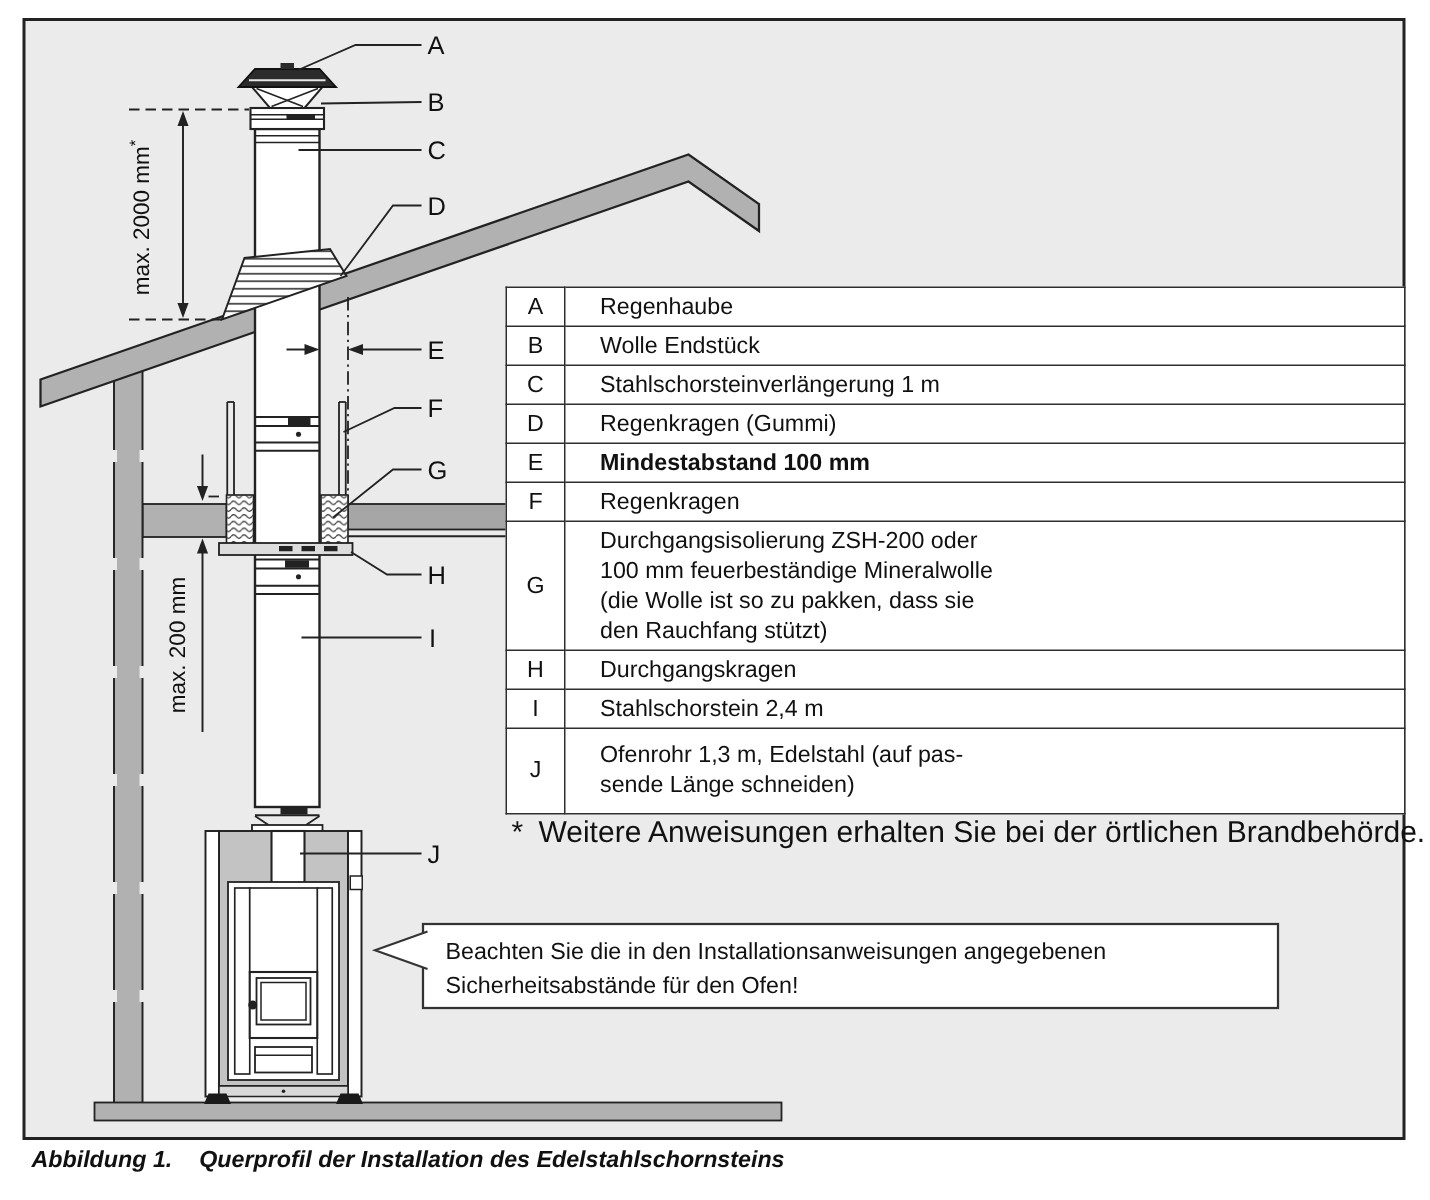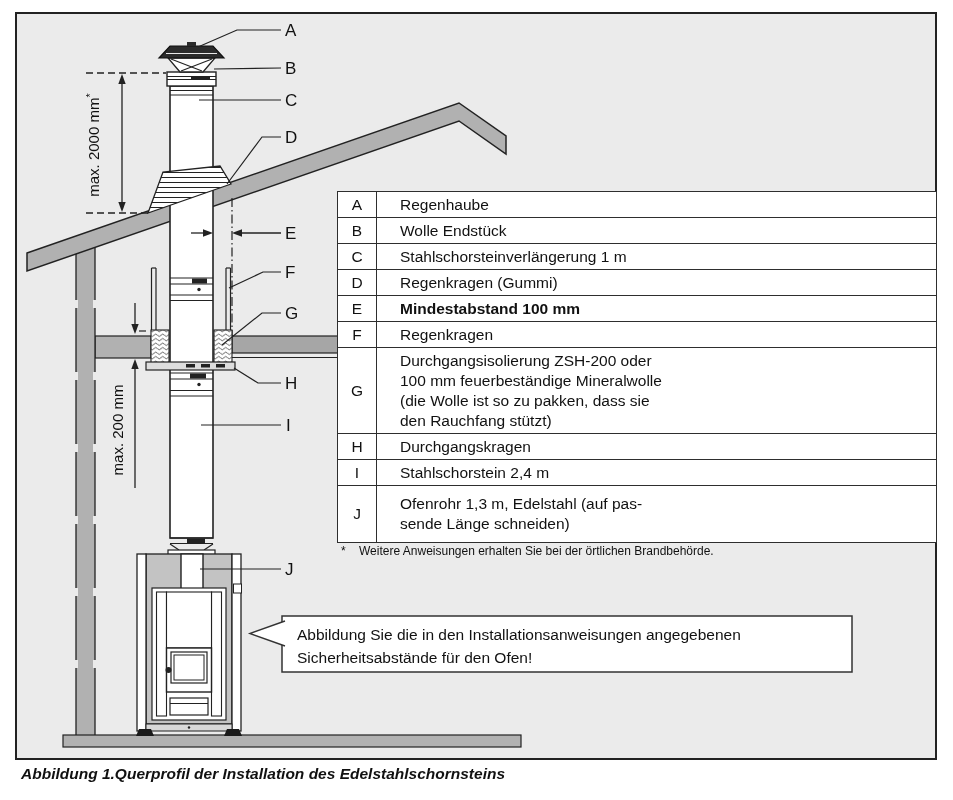--- a/index.html
+++ b/index.html
@@ -20,27 +20,27 @@
   
   .info-table{position:absolute;left:337px;top:191px;width:600px;z-index:4;
       border-collapse:collapse;background:#fff;font-size:15.5px;}
   .info-table td{border:1.5px solid #2e2e2e;padding:1px 23px;line-height:20px;
       white-space:pre-line;vertical-align:middle;}
   .info-table td.key{width:30px;text-align:center;padding:1px 4px;}
   .info-table tr{height:26px;}
   .info-table tr:nth-child(7){height:86px;}
   .info-table tr:nth-child(10){height:57px;}
   .info-table td.bold{font-weight:bold;}
-  .footnote{position:absolute;left:341px;top:544px;z-index:4;font-size:12px;}
+  .footnote{position:absolute;left:341px;top:544px;z-index:4;font-size:20px;}
   .footnote .mk{display:inline-block;width:18px;}
   .bubble-text{position:absolute;left:297px;top:623px;width:548px;z-index:5;
       font-size:15.5px;line-height:23px;white-space:pre-line;}
   .caption{position:absolute;left:21px;top:765px;z-index:4;font-size:15.5px;
       font-weight:bold;font-style:italic;}
-  .caption .fig{}
+  .caption .fig{margin-right:18px;}
 </style>
 </head>
 <body>
 
 <div id="stage">
 
 <svg width="953" height="800" viewBox="0 0 953 800">
   <defs>
     <pattern id="insul" width="7" height="4.5" patternUnits="userSpaceOnUse">
       <path d="M0,2.2 q1.75,-2.4 3.5,0 q1.75,2.4 3.5,0" fill="none" stroke="#333" stroke-width="0.8"></path>
@@ -310,20 +310,20 @@
           <td class="desc">Ofenrohr 1,3 m, Edelstahl (auf pas-
 sende Länge schneiden)</td>
         </tr>
       </tbody>
 </table>
 
 <div class="footnote">
   <span class="mk">*</span><span>Weitere Anweisungen erhalten Sie bei der örtlichen Brandbehörde.</span>
 </div>
 
-<div class="bubble-text">Abbildung Sie die in den Installationsanweisungen angegebenen
+<div class="bubble-text">Beachten Sie die in den Installationsanweisungen angegebenen
 Sicherheitsabstände für den Ofen!</div>
 
 <div class="caption">
   <span class="fig">Abbildung 1.</span><span>Querprofil der Installation des Edelstahlschornsteins</span>
 </div>
 
 </div>
 
 </body></html>

